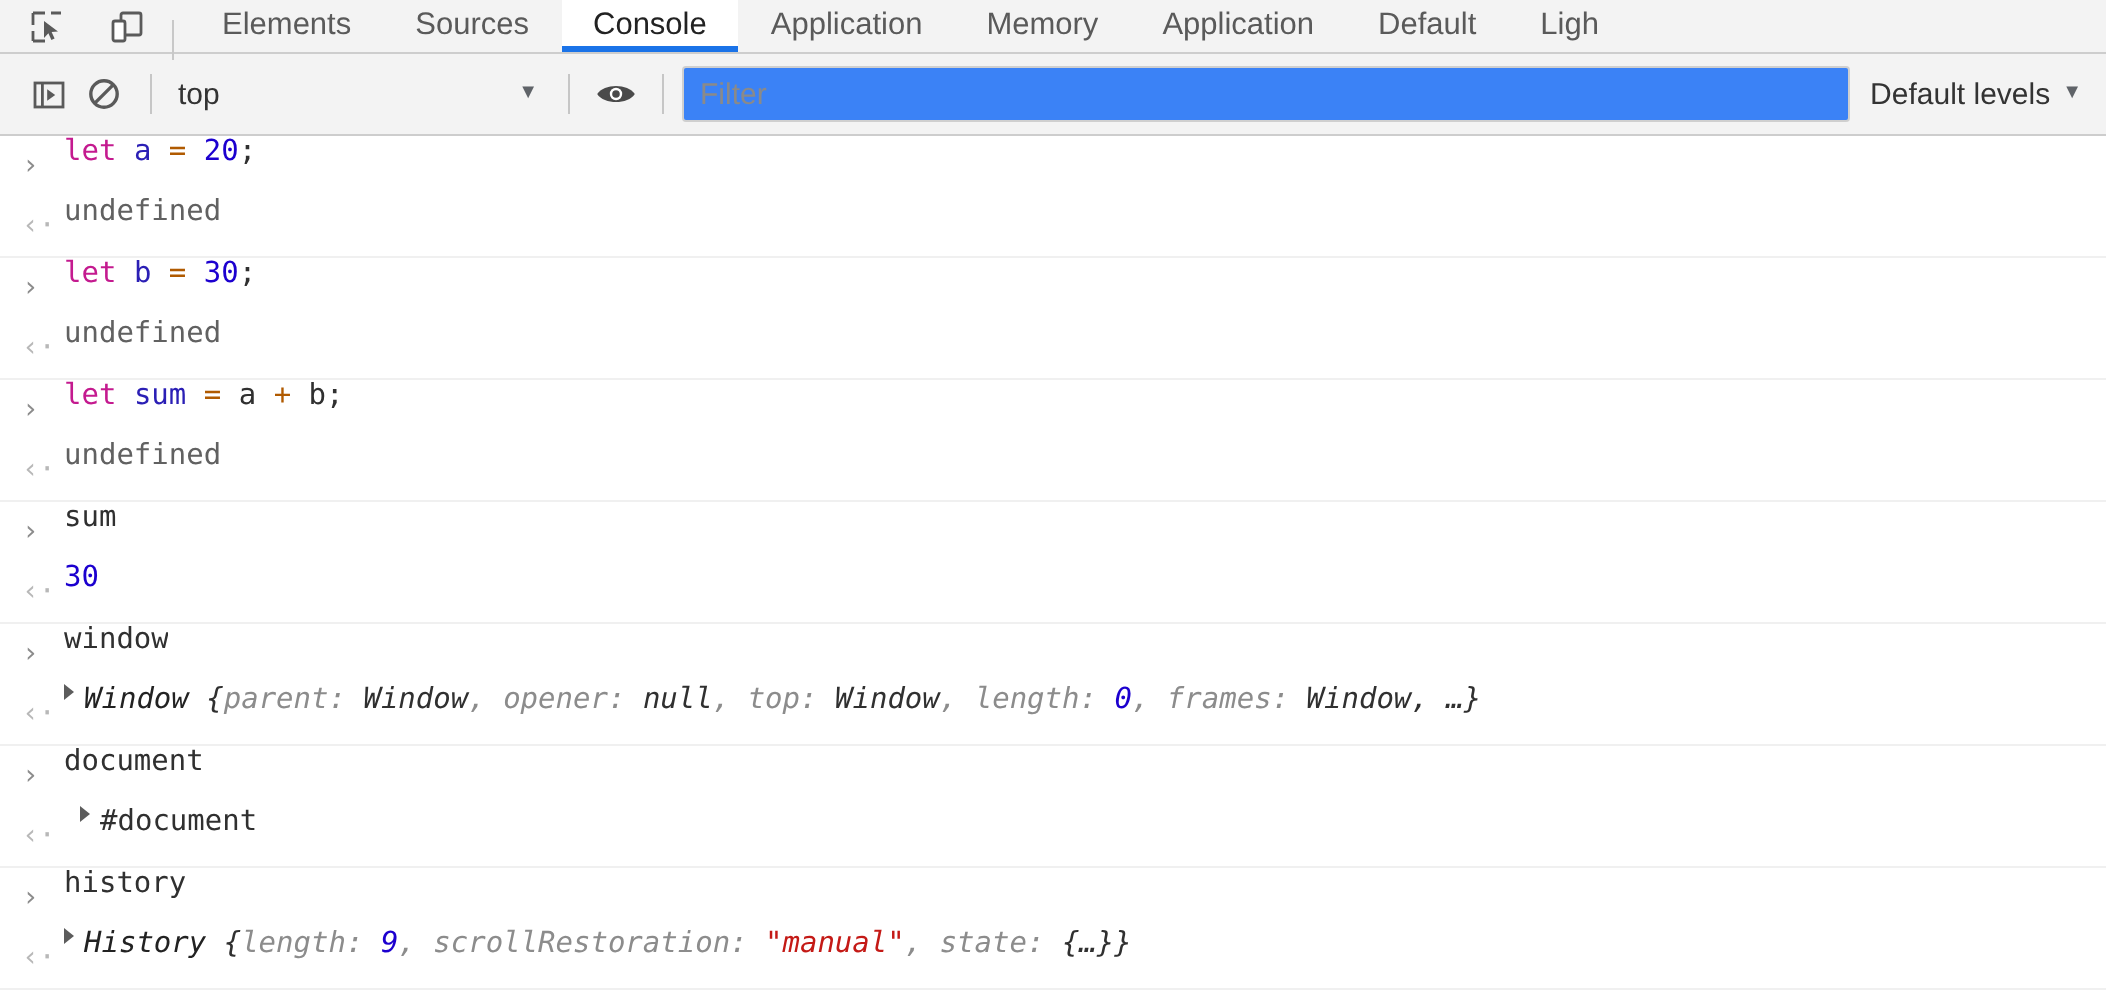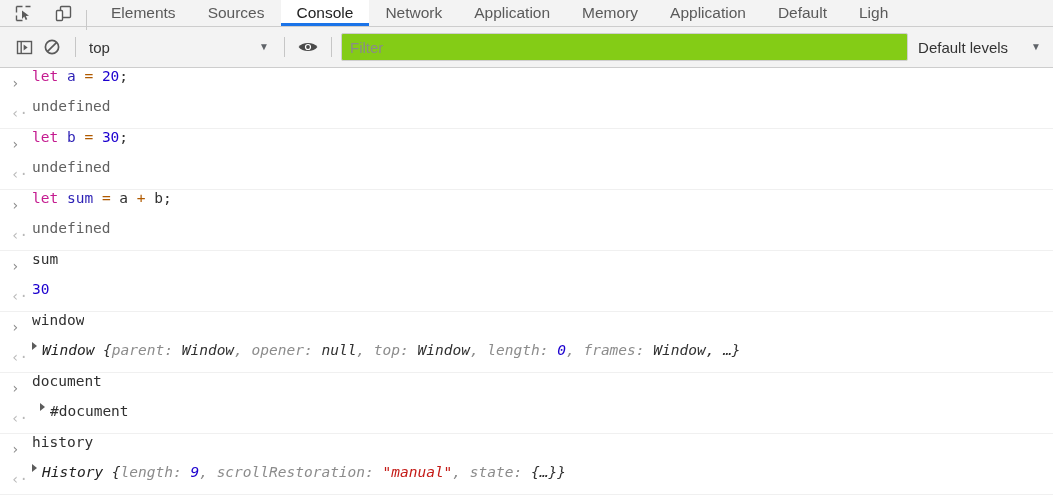--- a/index.html
+++ b/index.html
@@ -118,35 +118,35 @@
     flex: none;
   }
   .caret {
     font-size: 10px;
     color: #5f6368;
     line-height: 1;
   }
   .filter-input {
     flex: 1;
     height: 28px;
-    background: #84cc16;
+    background: #3b82f6;
     border: 1px solid #cfcfcf;
     border-radius: 2px;
     font-size: 15px;
     color: #333;
     padding: 0 8px;
     box-sizing: border-box;
     font-family: "Liberation Sans", sans-serif;
     margin-right: 10px;
   }
   .filter-input::placeholder { color: #8a8a8a; }
   .levels {
     display: flex;
     align-items: center;
-    gap: 23px;
+    gap: 6px;
     font-size: 15px;
     color: #333333;
     cursor: pointer;
     white-space: nowrap;
     padding-right: 4px;
     flex: none;
   }
 
   
   .console {
@@ -232,23 +232,20 @@
     <div class="tab">
         <span>Elements</span>
       </div>
     <div class="tab">
         <span>Sources</span>
       </div>
     <div class="tab active">
         <span>Console</span>
       </div>
     <div class="tab">
-        <span>Network</span>
-      </div>
-    <div class="tab">
         <span>Application</span>
       </div>
     <div class="tab">
         <span>Memory</span>
       </div>
     <div class="tab">
         <span>Application</span>
       </div>
     <div class="tab">
         <span>Default</span>

